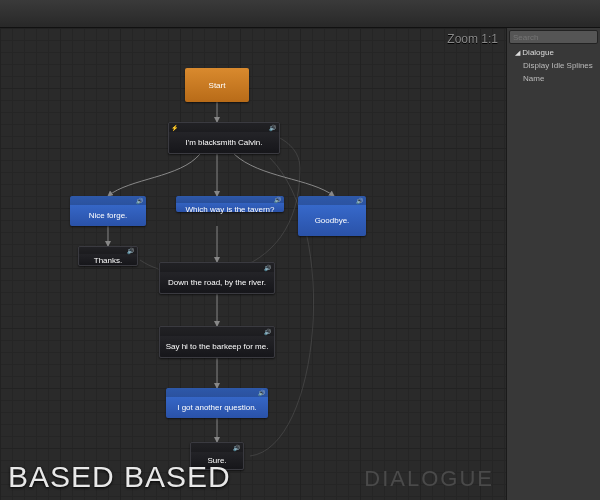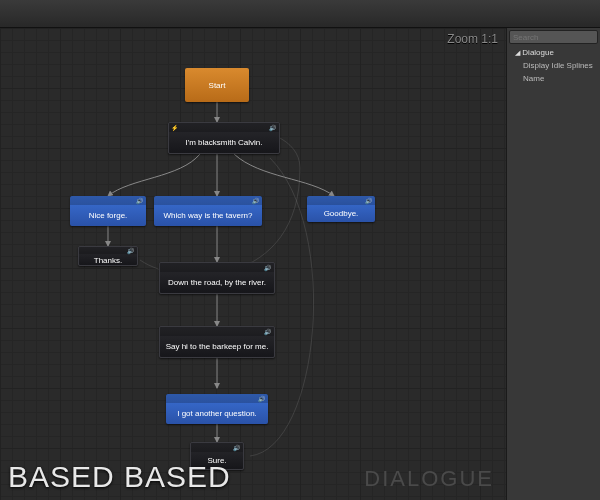--- a/index.html
+++ b/index.html
@@ -174,29 +174,29 @@
     </div>
 
     <div class="node player" style="left:70px; top:168px; width:76px; height:30px;">
       <div class="bar">
           <span></span>
           <span class="speaker">🔊</span>
         </div>
       <div class="body">Nice forge.</div>
     </div>
 
-    <div class="node player" style="left:154px; top:168px; width:108px; height:30px;">
+    <div class="node player" style="left:176px; top:168px; width:108px; height:16px;">
       <div class="bar">
           <span></span>
           <span class="speaker">🔊</span>
         </div>
       <div class="body">Which way is the tavern?</div>
     </div>
 
-    <div class="node player" style="left:307px; top:168px; width:68px; height:26px;">
+    <div class="node player" style="left:298px; top:168px; width:68px; height:40px;">
       <div class="bar">
           <span></span>
           <span class="speaker">🔊</span>
         </div>
       <div class="body">Goodbye.</div>
     </div>
 
     <div class="node npc" style="left:78px; top:218px; width:60px; height:20px;">
       <div class="bar">
           <span></span>
@@ -214,21 +214,21 @@
     </div>
 
     <div class="node npc" style="left:159px; top:298px; width:116px; height:32px;">
       <div class="bar">
           <span></span>
           <span class="speaker">🔊</span>
         </div>
       <div class="body">Say hi to the barkeep for me.</div>
     </div>
 
-    <div class="node player" style="left:166px; top:360px; width:102px; height:30px;margin-top:6px;">
+    <div class="node player" style="left:166px; top:360px; width:102px; height:30px;">
       <div class="bar">
           <span></span>
           <span class="speaker">🔊</span>
         </div>
       <div class="body">I got another question.</div>
     </div>
 
     <div class="node npc" style="left:190px; top:414px; width:54px; height:28px;">
       <div class="bar">
           <span></span>

